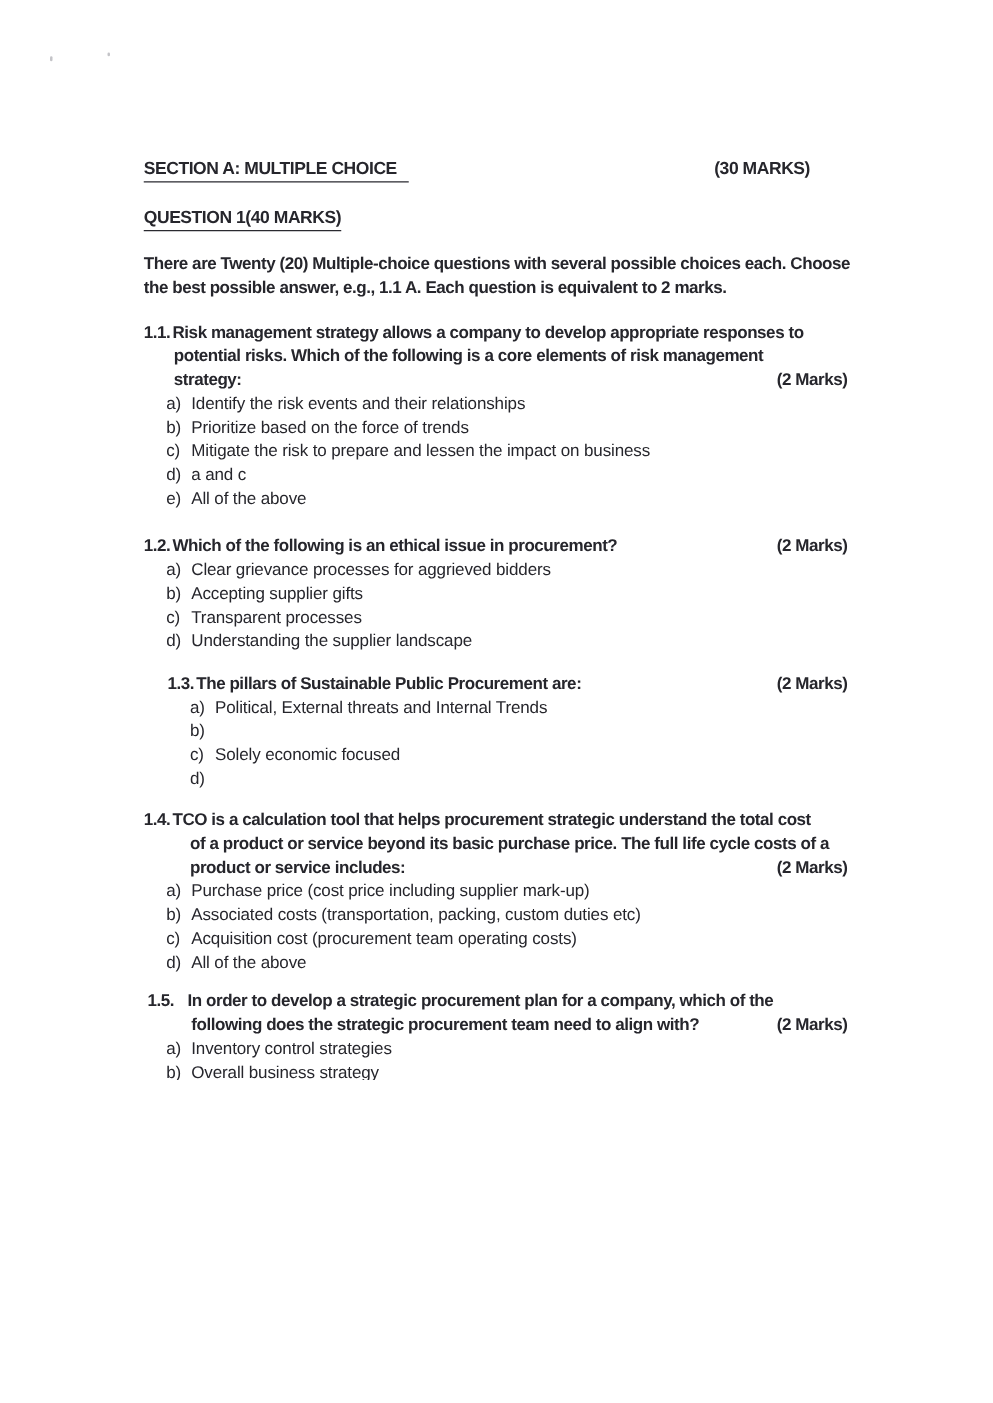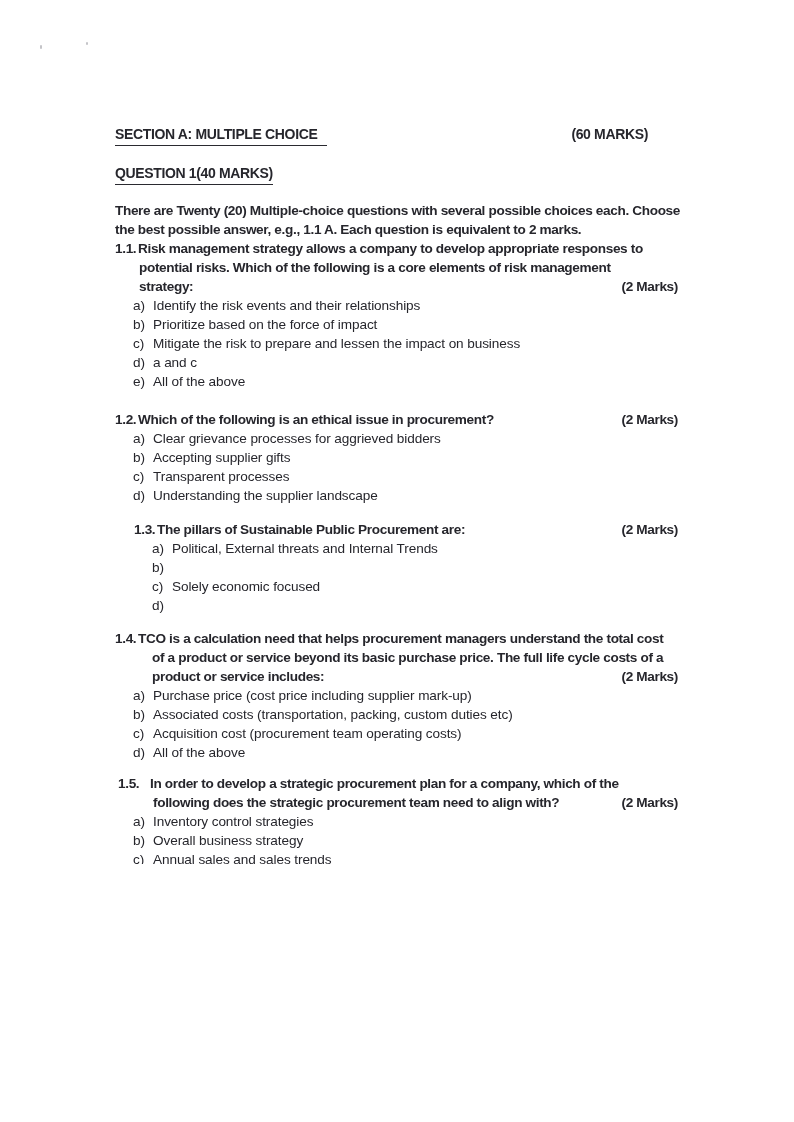--- a/index.html
+++ b/index.html
@@ -37,21 +37,21 @@
   .h-marks {
     position: absolute; right: 30px; top: 0;
     font-weight: 700; font-size: 14px;
   }
   .q-title-row { margin-top: 20px; height: 19px; }
   .intro { margin-top: 18px; font-weight: 700; }
   .intro-line { white-space: nowrap; }
 
   
   .question { }
-  .q-m17 { }
+  .q-m17 { margin-top: 17px; }
   .q-m19 { margin-top: 19px; }
   .q-m15 { margin-top: 15px; margin-left: 19px; }
   .q-m14 { margin-top: 14px; }
   .q-m12 { margin-top: 12px; }
   .stem { font-weight: 700; }
   .line { position: relative; white-space: nowrap; }
   .first { display: flex; }
   .qnum { flex: 0 0 23px; }
   .q5 .qnum { flex: 0 0 35px; padding-left: 3px; }
   .cont { padding-left: 24px; }
@@ -77,21 +77,21 @@
 
 <div class="page">
   <span class="speck sp1"></span>
   <span class="speck sp2"></span>
   <span class="speck sp3"></span>
 
   <div class="content">
 
     <div class="header-row">
       <span class="h-title trail-pad">SECTION A: MULTIPLE CHOICE</span>
-      <span class="h-marks">(60 MARKS)</span>
+      <span class="h-marks">(30 MARKS)</span>
     </div>
 
     <div class="q-title-row">
       <span class="h-title">QUESTION 1(40 MARKS)</span>
     </div>
 
     <div class="intro">
       <div class="intro-line">There are Twenty (20) Multiple-choice questions with several possible choices each. Choose</div>
       <div class="intro-line">the best possible answer, e.g., 1.1 A. Each question is equivalent to 2 marks.</div>
     </div>
@@ -108,21 +108,21 @@
           <span class="marks">(2 Marks)</span>
         </div>
       </div>
       <div class="options">
         <div class="opt">
           <span class="olabel">a)</span>
           <span>Identify the risk events and their relationships</span>
         </div>
         <div class="opt">
           <span class="olabel">b)</span>
-          <span>Prioritize based on the force of impact</span>
+          <span>Prioritize based on the force of trends</span>
         </div>
         <div class="opt">
           <span class="olabel">c)</span>
           <span>Mitigate the risk to prepare and lessen the impact on business</span>
         </div>
         <div class="opt">
           <span class="olabel">d)</span>
           <span>a and c</span>
         </div>
         <div class="opt">
@@ -183,21 +183,21 @@
         <div class="opt">
           <span class="olabel">d)</span>
         </div>
       </div>
     </div>
 
     <div class="question q4 q-m14">
       <div class="stem">
         <div class="line first">
           <span class="qnum">1.4.</span>
-          <span>TCO is a calculation need that helps procurement managers understand the total cost</span>
+          <span>TCO is a calculation tool that helps procurement strategic understand the total cost</span>
         </div>
         <div class="line cont">of a product or service beyond its basic purchase price. The full life cycle costs of a</div>
         <div class="line cont">
           <span>product or service includes:</span>
           <span class="marks">(2 Marks)</span>
         </div>
       </div>
       <div class="options">
         <div class="opt">
           <span class="olabel">a)</span>

